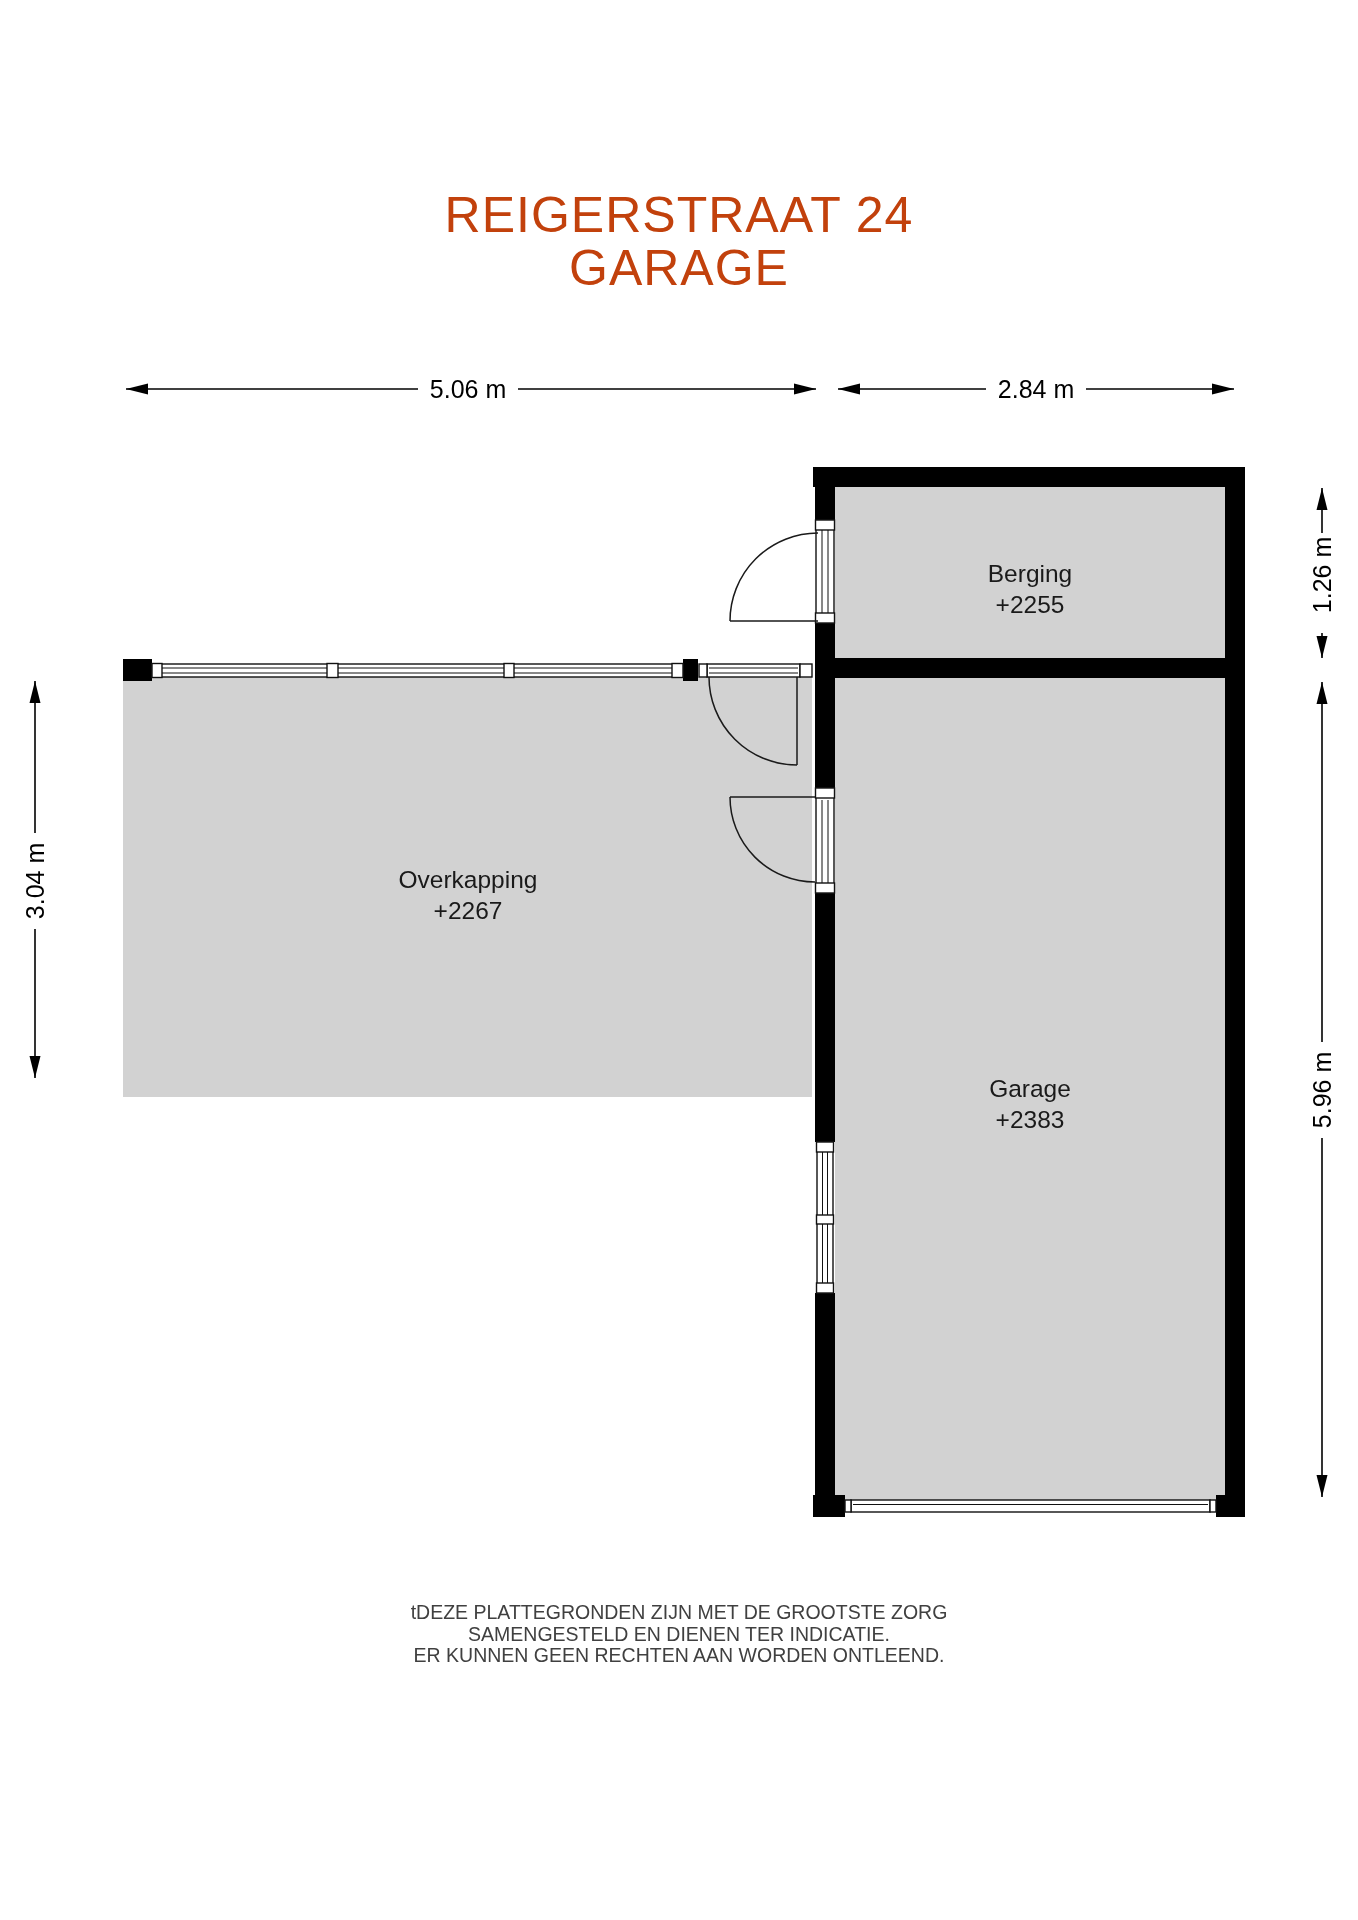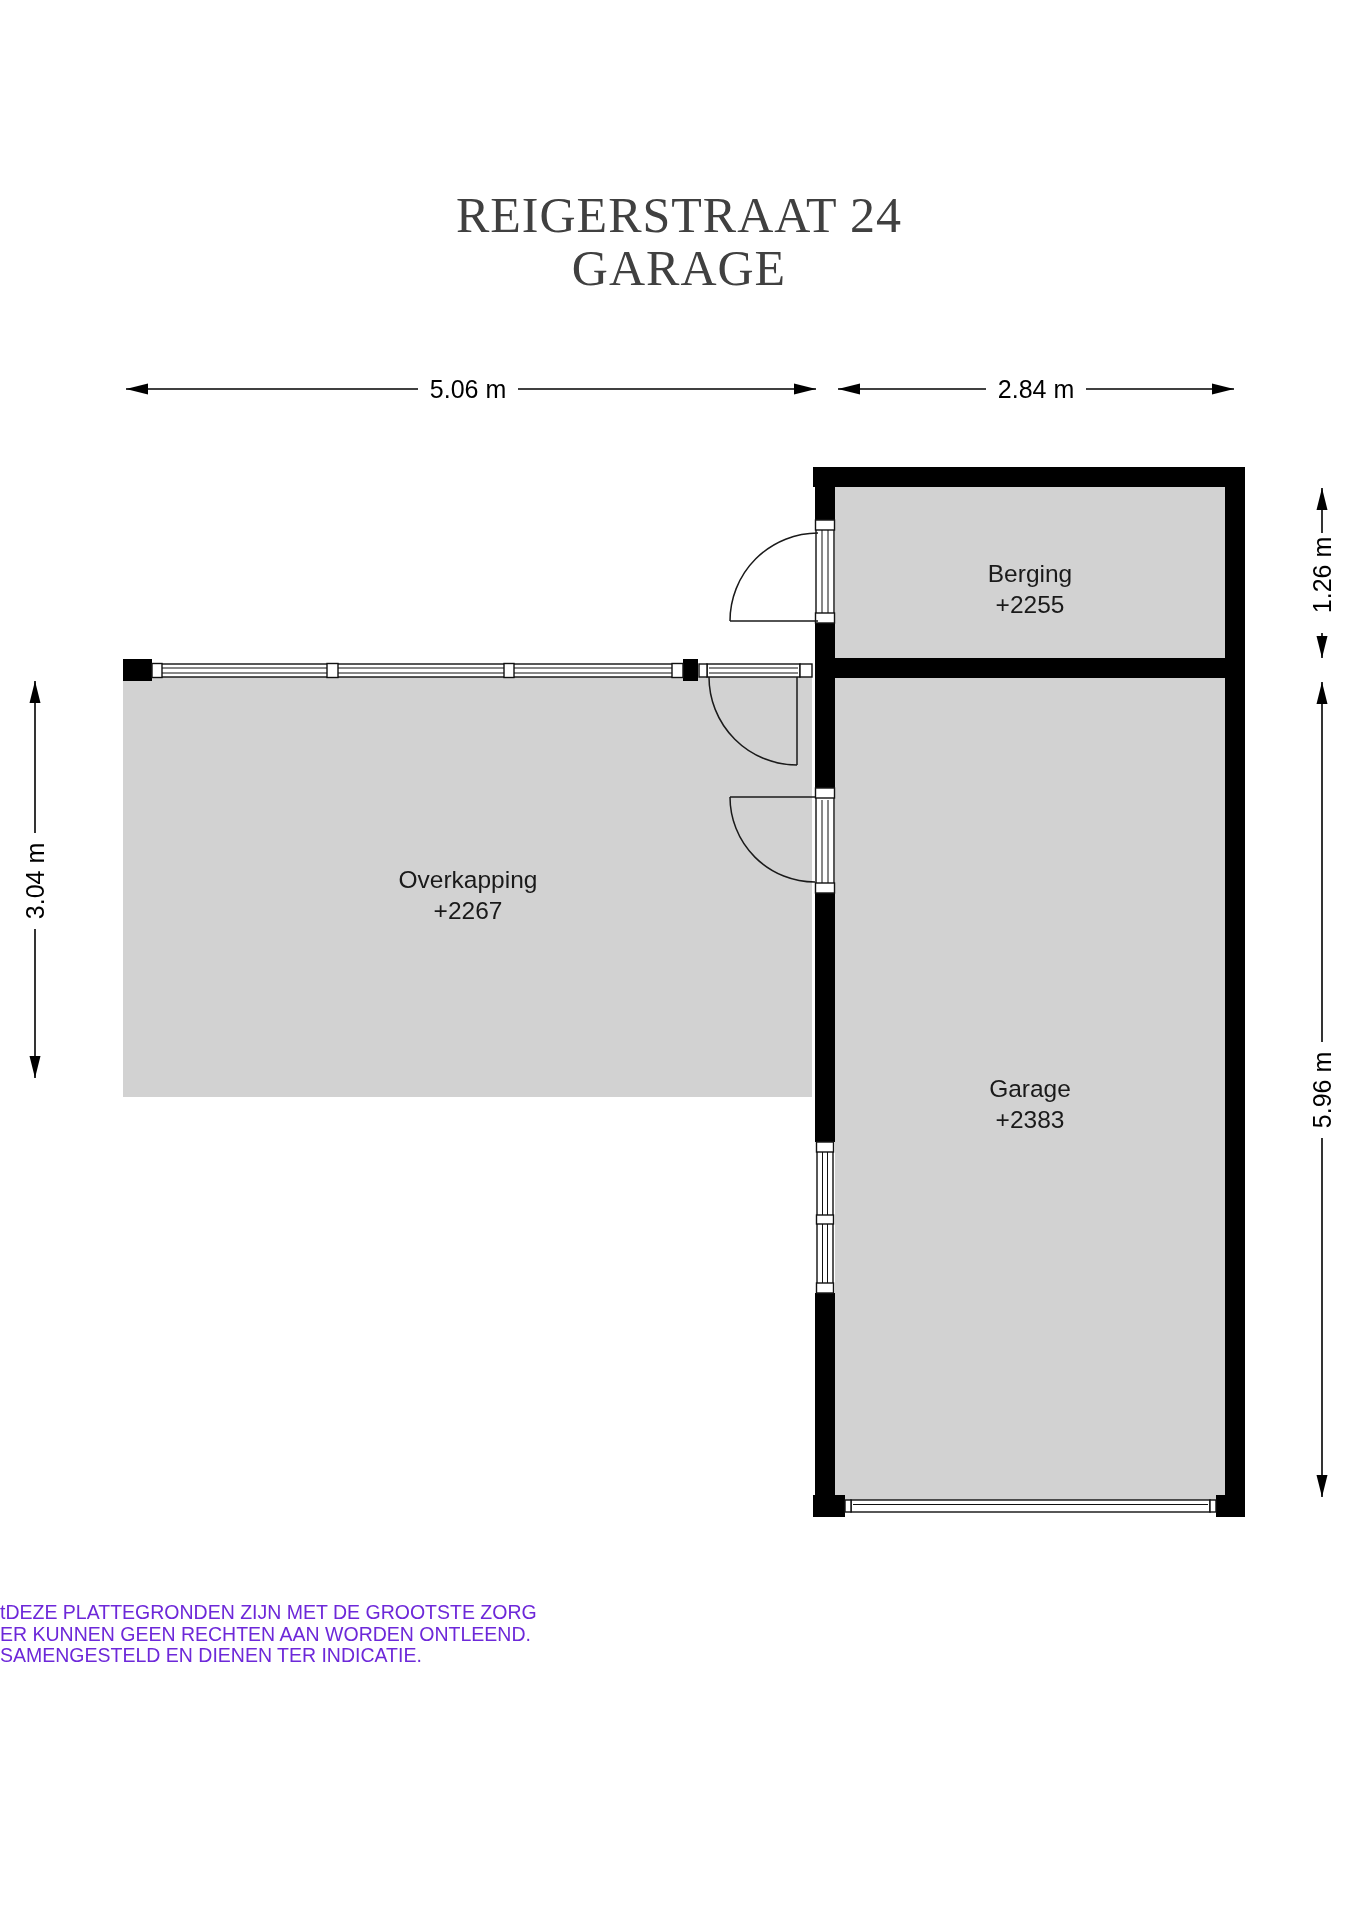--- a/index.html
+++ b/index.html
@@ -5,29 +5,29 @@
   html,body{margin:0;padding:0;background:#fff;}
   .canvas{
     position:relative;width:1358px;height:1920px;
     background:var(--background,#fff);
     font-family:"Liberation Sans",sans-serif;
     overflow:hidden;color:#000;
   }
   .title-block{
     position:absolute;top:189px;left:0;right:0;
     text-align:center;font-size:50px;line-height:53px;
-    letter-spacing:1px;color:#404040;font-family:Liberation Serif, serif;
+    letter-spacing:1px;color:#c2410c;
   }
   .plan-svg{position:absolute;left:0;top:0;}
   .room-label{font-size:24.5px;fill:#1a1a1a;text-anchor:middle;}
   .dim-label{font-size:25px;fill:#000;text-anchor:middle;}
   .footer-block{
     position:absolute;top:1602px;left:0;right:0;
-    font-size:19.5px;line-height:21.6px;
-    color:#6d28d9;
+    text-align:center;font-size:19.5px;line-height:21.6px;
+    color:#404040;
   }
   .wall{fill:var(--wall,#000);}
   .floor{fill:var(--floor,#d2d2d2);}
   .frame{fill:#fff;stroke:#111;stroke-width:1.4;}
   .frameline{stroke:#111;stroke-width:1;fill:none;}
   .doorline{stroke:#1a1a1a;stroke-width:1.5;fill:none;}
   .dimline{stroke:#000;stroke-width:1.6;}
   .dimhead{fill:#000;}
 </style>
 </head>
@@ -168,17 +168,17 @@
       <text class="room-label" x="1030" y="1088" dominant-baseline="central">Garage</text>
       <text class="room-label" x="1030" y="1119" dominant-baseline="central">+2383</text>
 
       <text class="room-label" x="468" y="879" dominant-baseline="central">Overkapping</text>
       <text class="room-label" x="468" y="910" dominant-baseline="central">+2267</text>
     </g>
   </svg>
 
   <div class="footer-block">
     <div>tDEZE PLATTEGRONDEN ZIJN MET DE GROOTSTE ZORG</div>
+    <div>SAMENGESTELD EN DIENEN TER INDICATIE.</div>
     <div>ER KUNNEN GEEN RECHTEN AAN WORDEN ONTLEEND.</div>
-    <div>SAMENGESTELD EN DIENEN TER INDICATIE.</div>
   </div>
 
 </div>
 
 </body></html>

